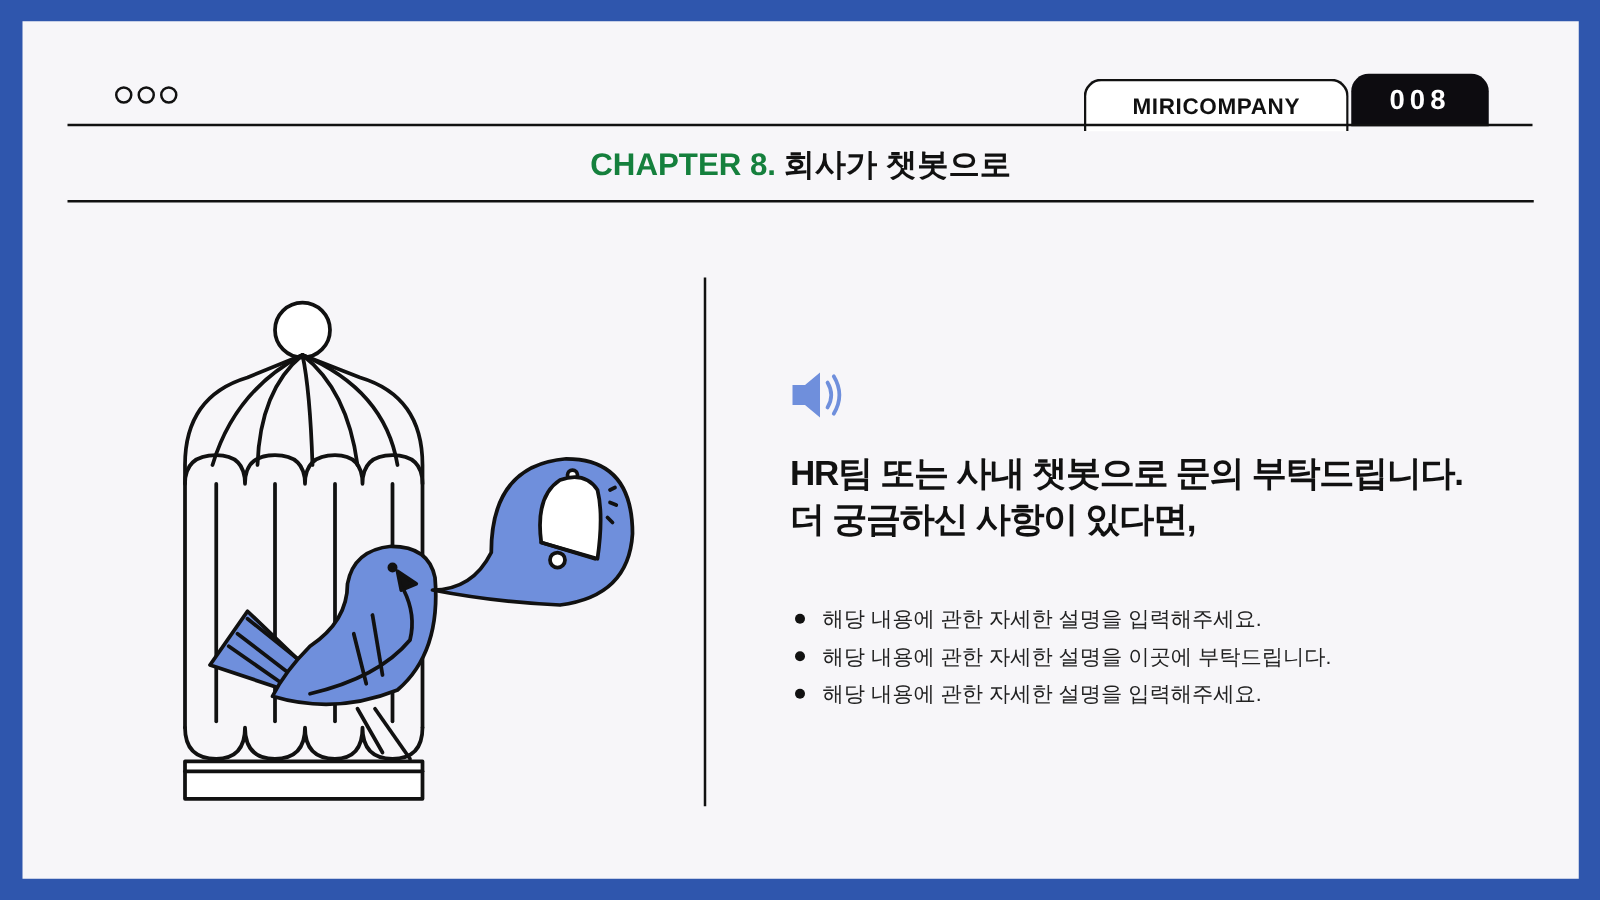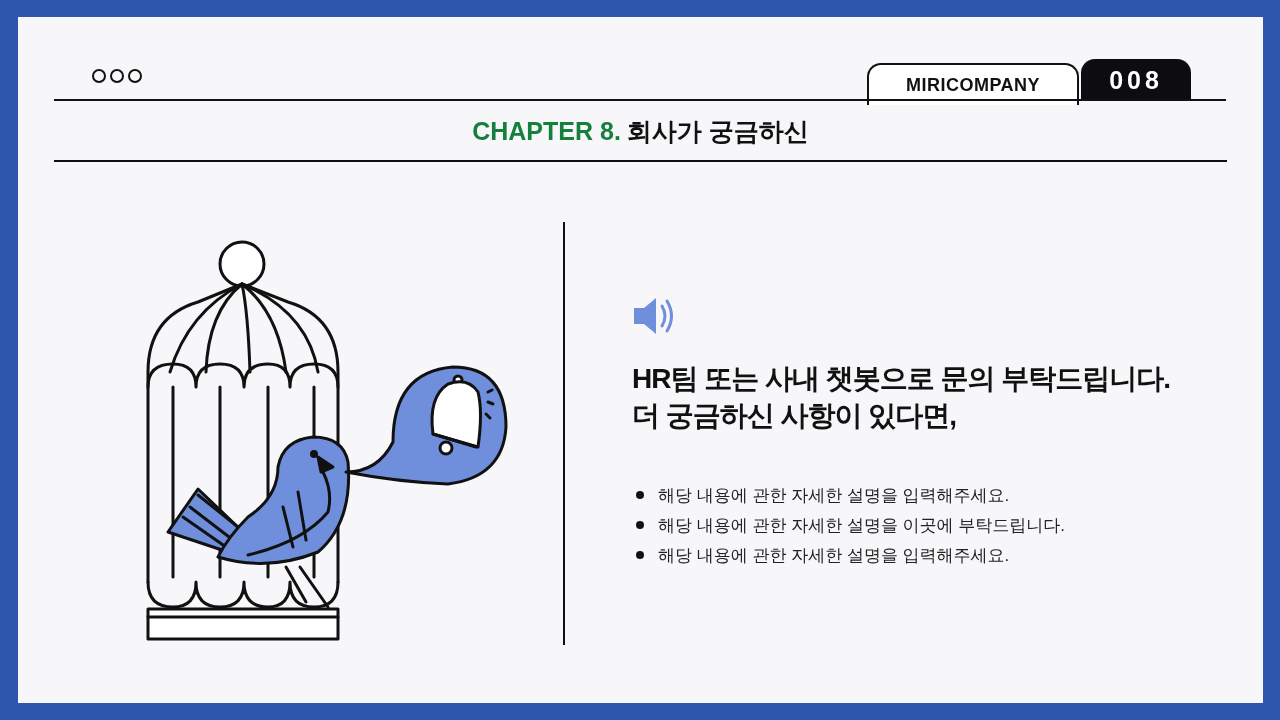--- a/index.html
+++ b/index.html
@@ -20,21 +20,21 @@
   .tab-company {
     position: absolute; left: 849px; top: 46px; width: 208px; height: 40px;
     border: 2px solid #111; border-bottom: none; border-radius: 14px 14px 0 0;
     background: #fff; display: flex; align-items: center; justify-content: center;
     font-weight: 700; font-size: 18px; color: #111; letter-spacing: 0.5px;
   }
   .tab-page {
     position: absolute; left: 1063px; top: 42px; width: 110px; height: 42px;
     border-radius: 14px 14px 0 0; background: #0d0c10; color: #fff;
     display: flex; align-items: center; justify-content: center;
-    font-weight: 700; font-size: 25px; letter-spacing: 4px;
+    font-weight: 700; font-size: 22px; letter-spacing: 4px;
   }
   .chapter {
     position: absolute; left: 0; top: 98px; width: 1245px; text-align: center;
     font-size: 25px; font-weight: 700; color: #111;
   }
   .chapter .accent { color: #15803d; margin-right: 6px; }
   .divider-v { position: absolute; left: 545px; top: 205px; width: 2px; height: 423px; background: #111; }
   .illustration { position: absolute; left: 110px; top: 205px; }
   .speaker { position: absolute; left: 614px; top: 279px; }
   .headline {
@@ -57,21 +57,21 @@
     <div class="dot"></div>
     <div class="dot"></div>
   </div>
 
   <div class="tab-company">MIRICOMPANY</div>
   <div class="tab-page">008</div>
 
   <div class="line-top"></div>
 
   <div class="chapter">
-    <span class="accent">CHAPTER 8.</span><span>회사가 궁금하신</span>
+    <span class="accent">CHAPTER 8.</span><span>회사가 챗봇으로</span>
   </div>
 
   <div class="line-bottom"></div>
 
   <div class="illustration">
     <svg width="400" height="420" viewBox="0 0 400 420" fill="none" stroke="#111" stroke-width="3" stroke-linecap="round" stroke-linejoin="round">
 
       <circle cx="114" cy="42" r="22" fill="#fff"></circle>
 
       <path d="M20 360 L20 150 Q20 95 70 80 L114 62 L160 80 Q210 95 210 150 L210 360"></path>

